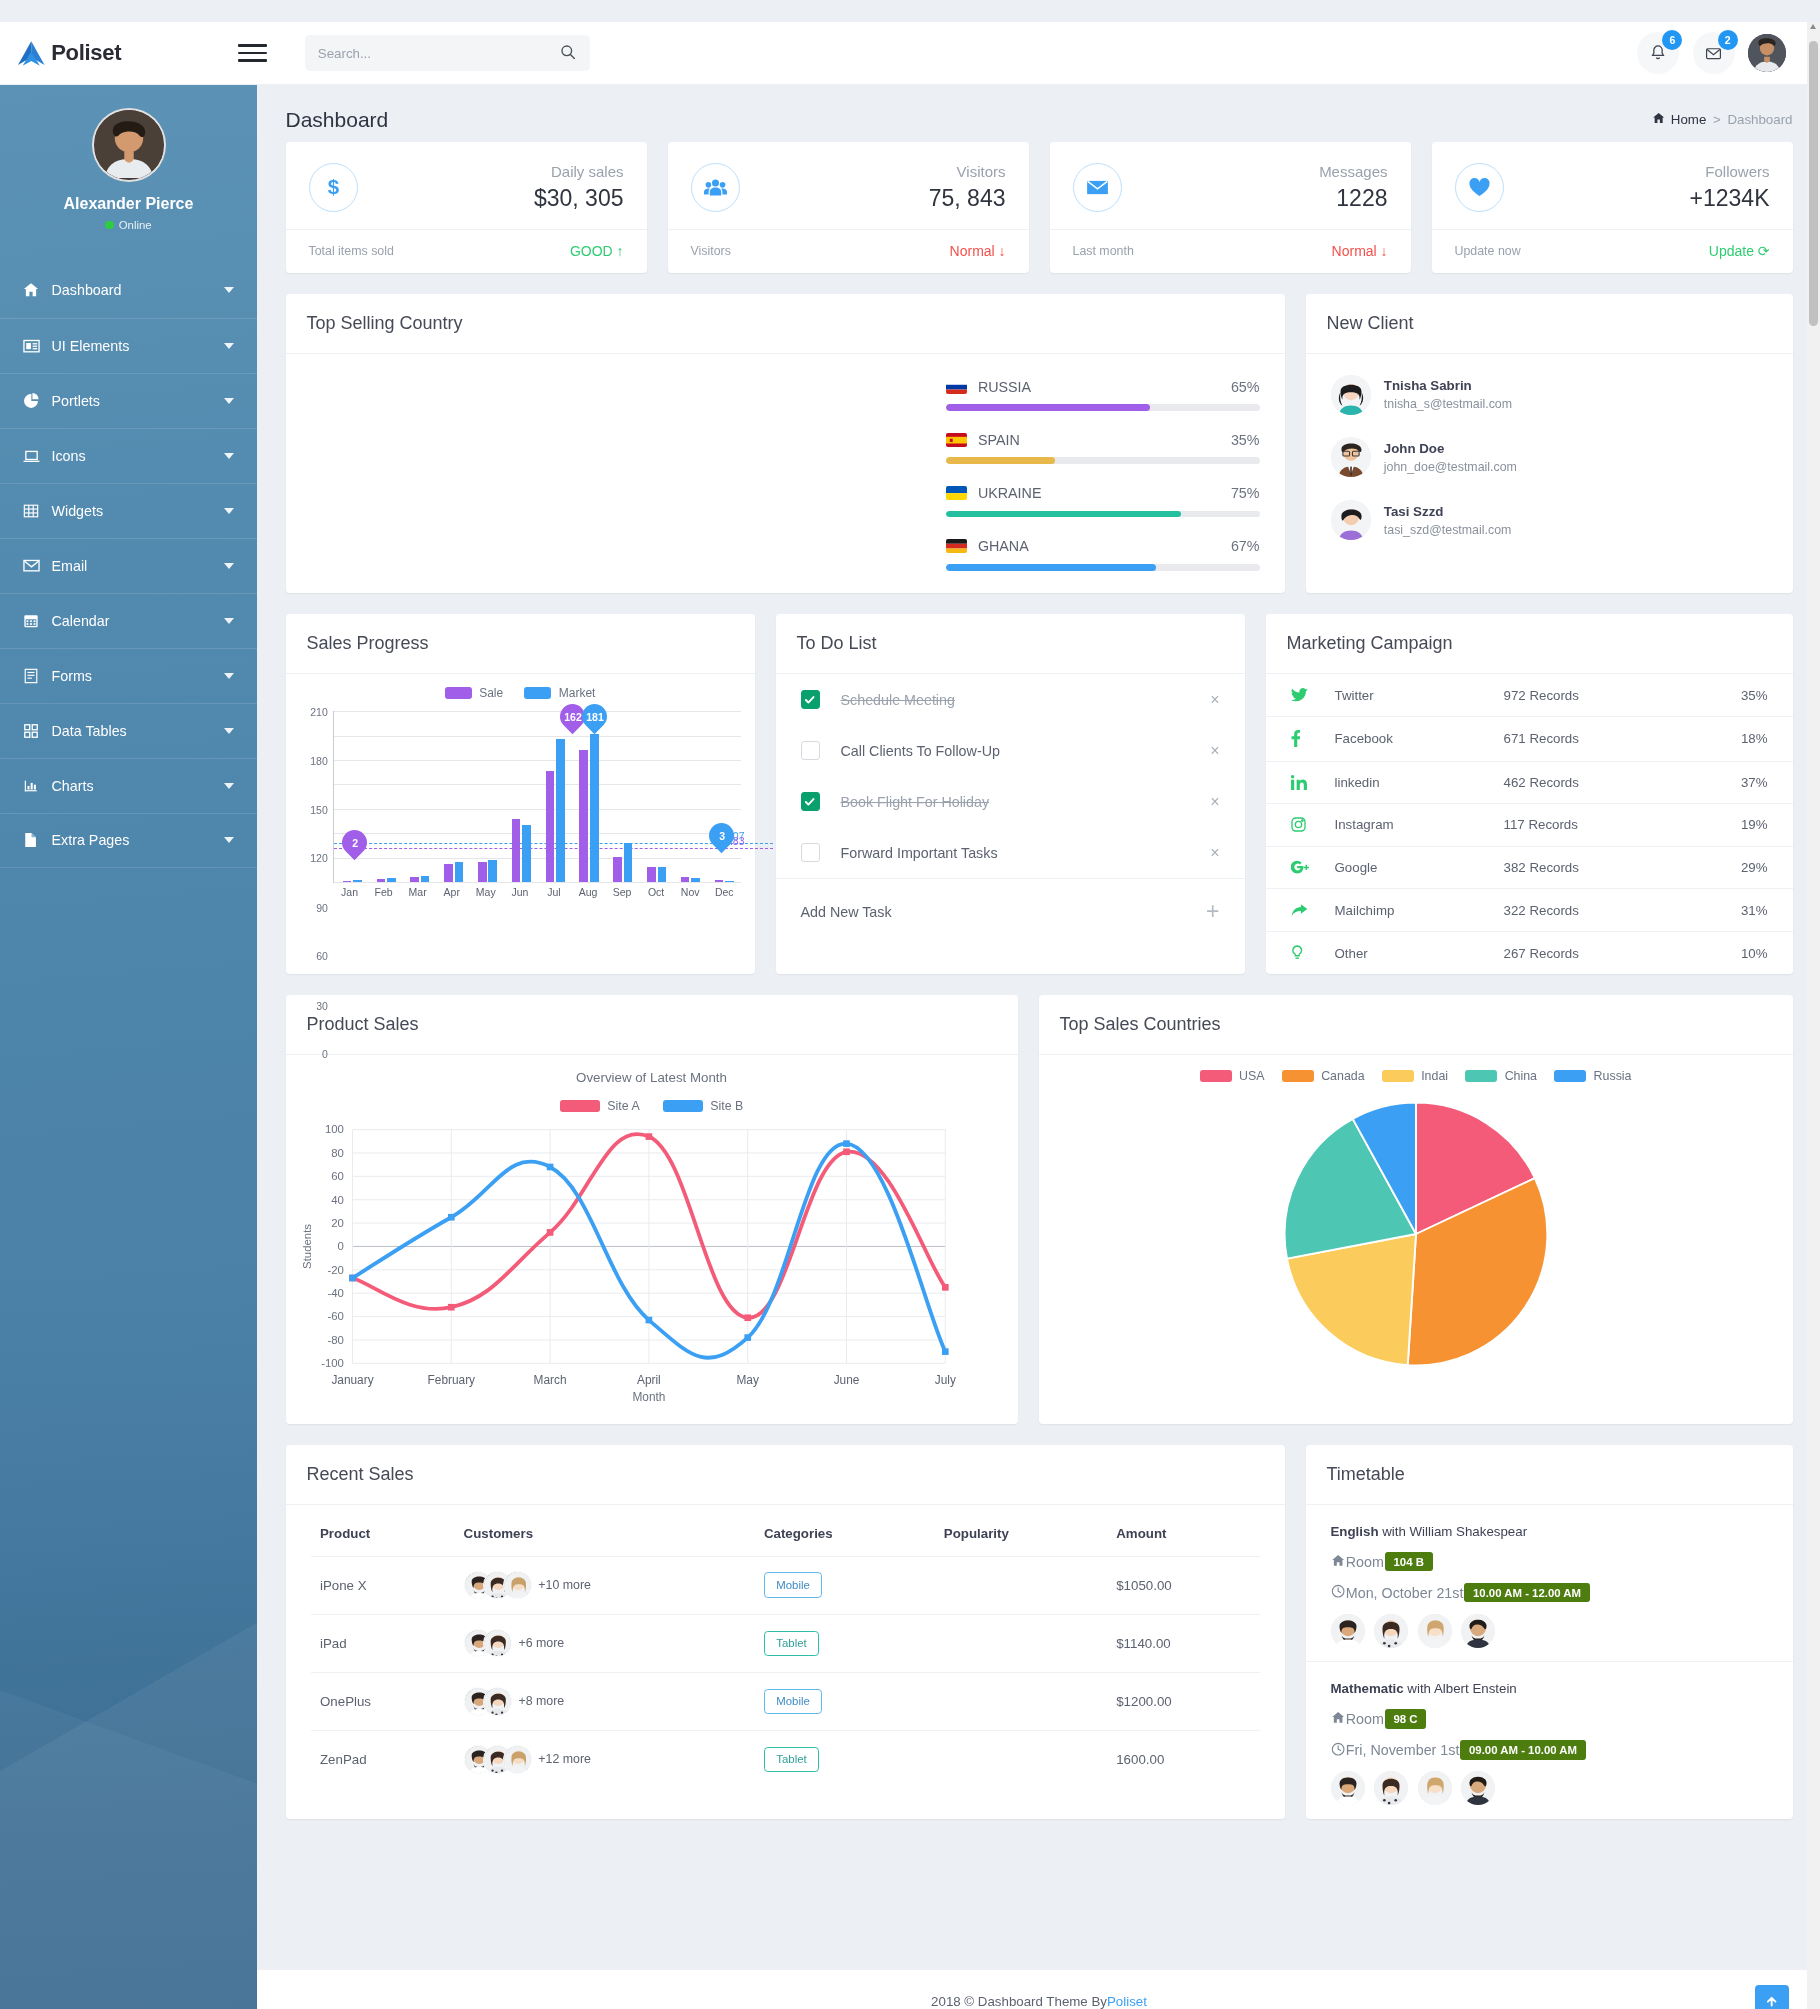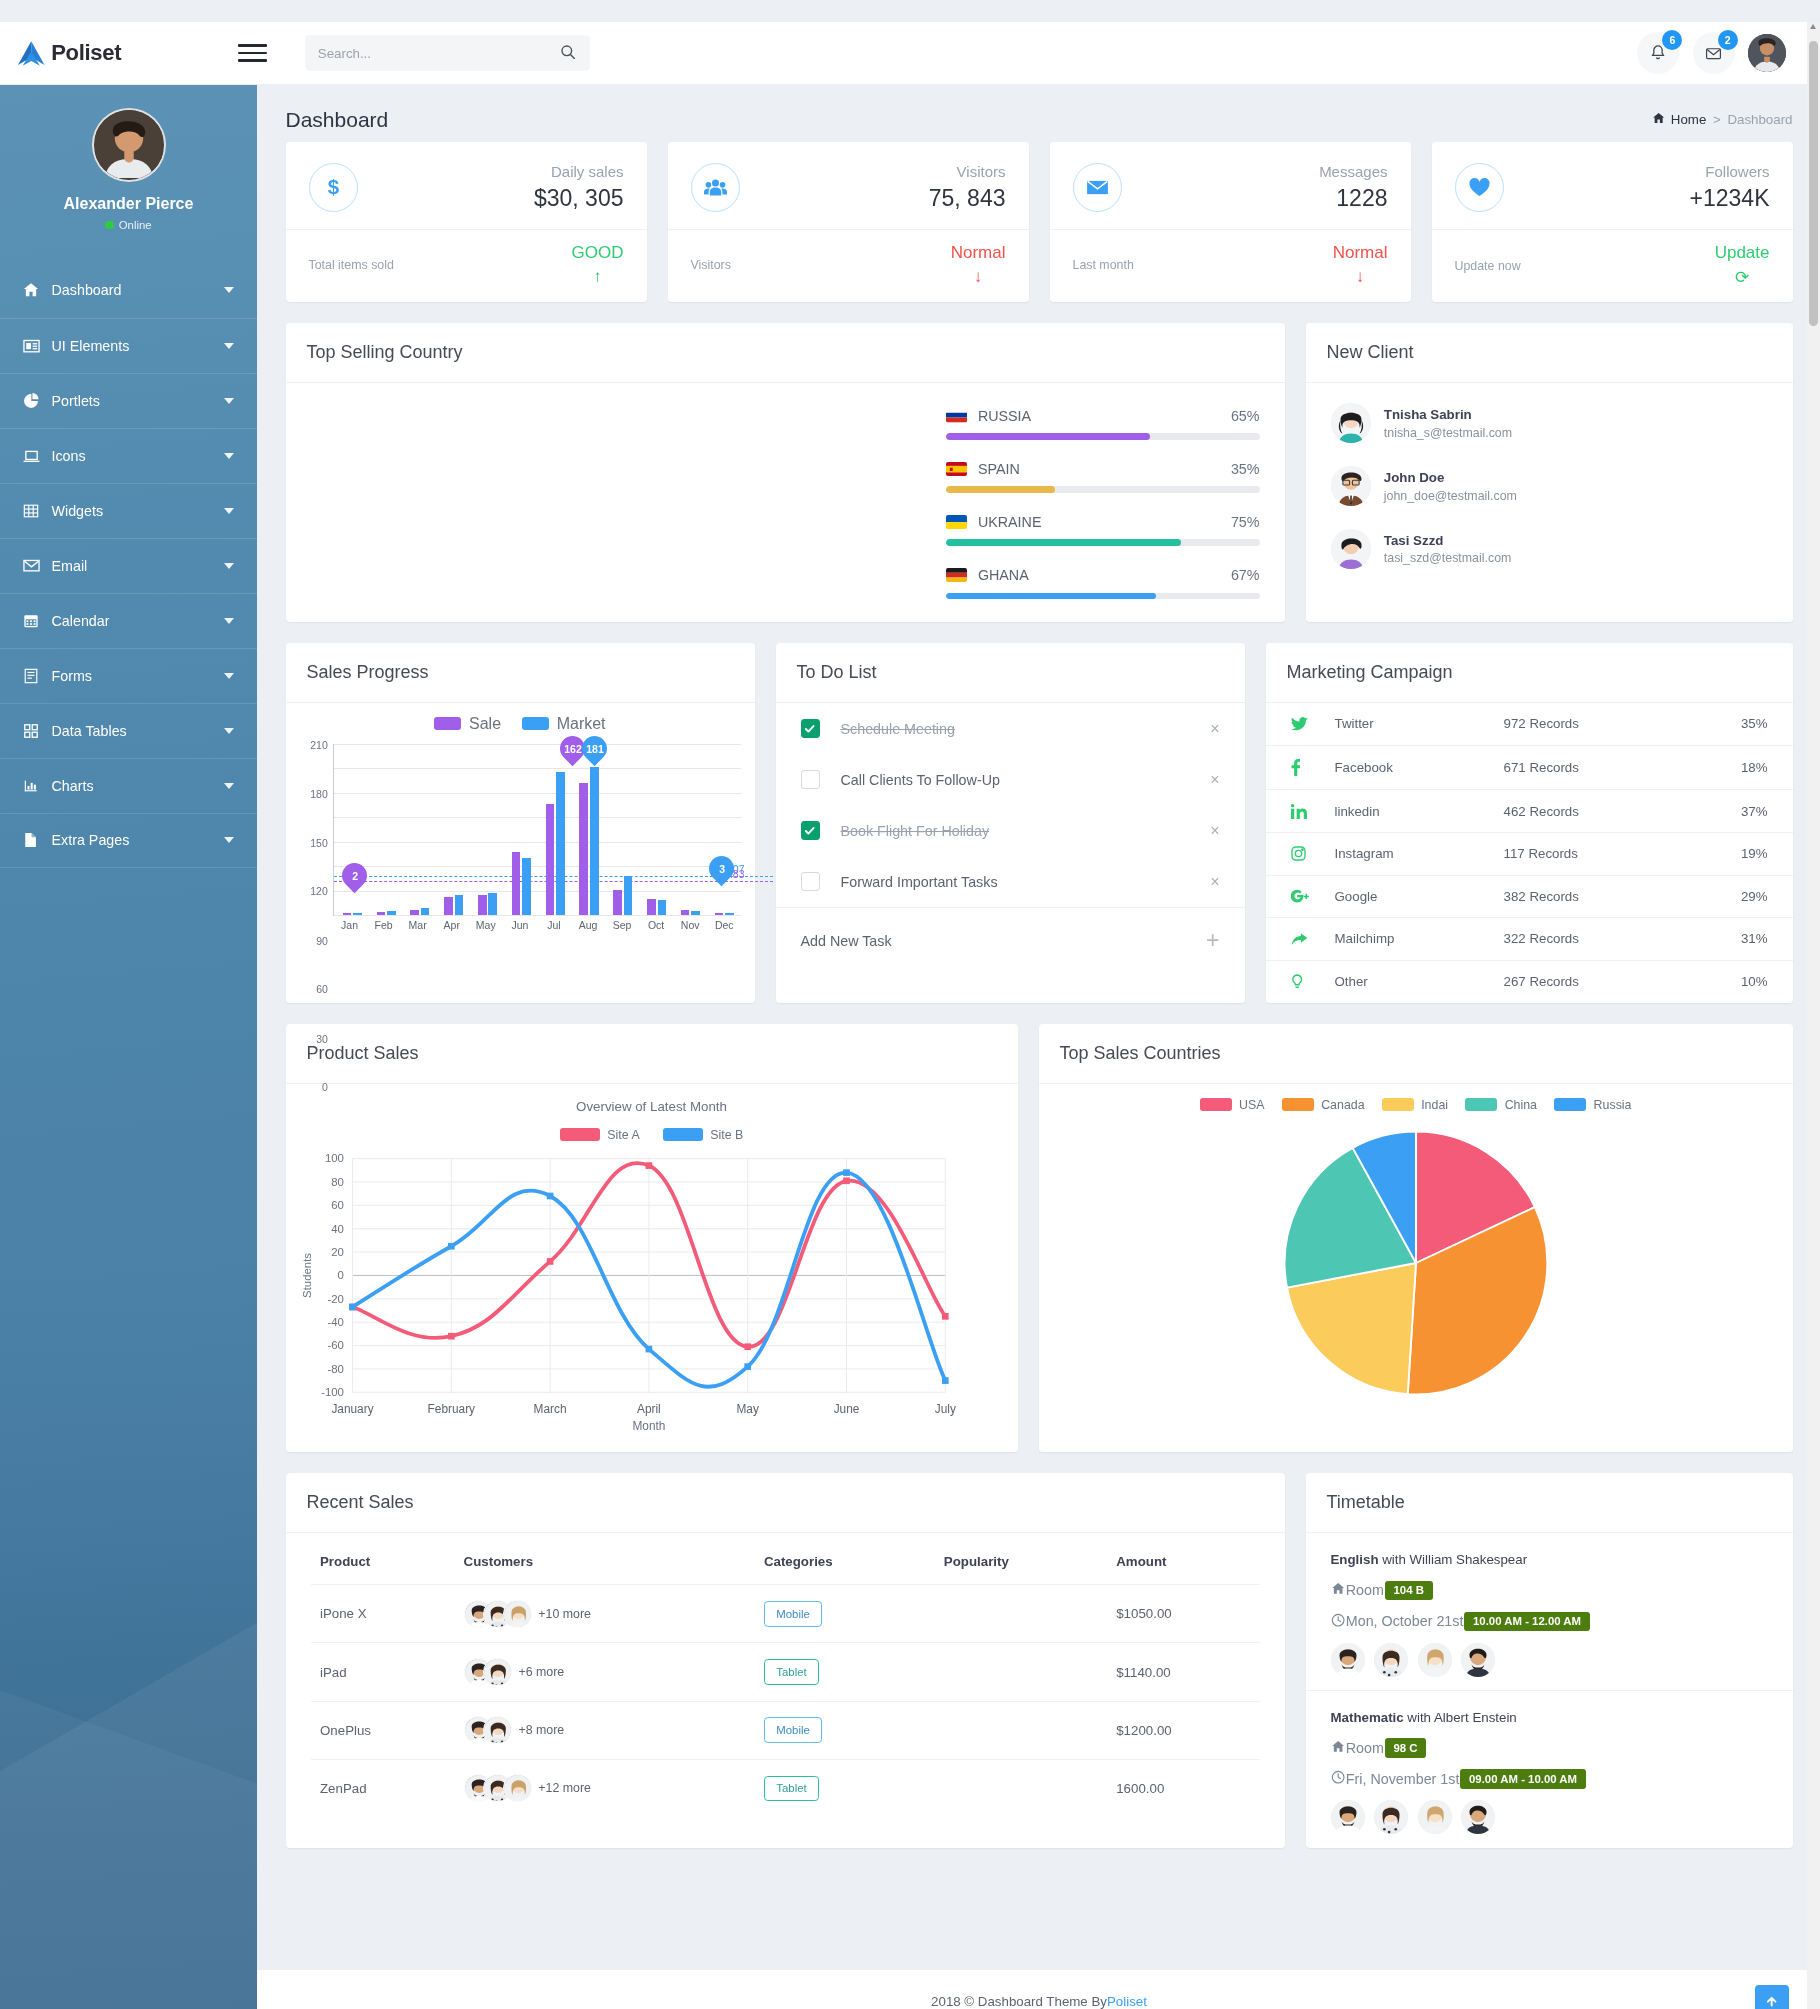--- a/index.html
+++ b/index.html
@@ -100,21 +100,21 @@
     width: 49px; height: 49px; border-radius: 50%; border: 1px solid #bcdffb;
     display:flex; align-items:center; justify-content:center; color:#3ba0f4;
   }
   .stat-txt { margin-left:auto; text-align: right; }
   .stat-label { font-size: 15px; color:#9aa2ad; margin-bottom: 5.7px; }
   .stat-value { font-size: 23px; color:#30343f; }
   .stat-foot {
     border-top: 1px solid #eef0f3; padding: 13.3px 23px; display:flex; align-items:center;
     font-size: 12.4px; color:#9aa2ad;
   }
-  .stat-trend { margin-left:auto; font-size: 17px; display:flex; align-items:center; gap:3.8px;flex-direction:column; }
+  .stat-trend { margin-left:auto; font-size: 14px; display:flex; align-items:center; gap:3.8px; }
   .t-good { color:#2ecc71; } .t-normal { color:#f2504b; } .t-update { color:#2ecc71; }
 
   
   .country-body { display:flex; padding: 25px 25px 19px; }
   .country-left { flex: 1; }
   .country-list { width: 314px; }
   .country-row { margin-bottom: 21px; }
   .country-row:last-child { margin-bottom: 3.8px; }
   .country-top { display:flex; align-items:center; font-size:14.3px; color:#5c6270; margin-bottom:9.5px; }
   .flag { width: 21px; height: 14.3px; margin-right: 11.4px; border-radius:1.9px; overflow:hidden; display:block; }
@@ -122,21 +122,21 @@
   .bar-bg { height: 6.7px; background:#e8eaed; border-radius: 3.8px; overflow:hidden; }
   .bar-fill { height: 100%; border-radius: 3.8px; }
 
   
   .client-row { display:flex; align-items:center; padding: 11.4px 25px; }
   .client-av { width: 40px; height: 40px; border-radius: 50%; overflow:hidden; background:#eceff3; margin-right:13.3px; flex:none;}
   .client-name { font-size: 13.3px; font-weight: bold; color:#3f4254; margin-bottom:3.8px;}
   .client-mail { font-size: 12.4px; color:#8a919c; }
 
   
-  .legend { display:flex; justify-content:center; gap: 21px; padding: 11.4px 0 5.7px; font-size:16px; color:#6b7280;}
+  .legend { display:flex; justify-content:center; gap: 21px; padding: 11.4px 0 5.7px; font-size:12px; color:#6b7280;}
   .legend-item { display:flex; align-items:center; gap:7.6px; }
   .legend-swatch { width: 27px; height: 12.4px; border-radius:2.9px; display:block; }
   .bar-chart { position: relative; padding: 5.7px 13.3px 0 15px; }
   .bc-grid { position:relative; height: 171px; margin-left: 32px; border-left: 1px solid #c9ccd1; }
   .bc-line { position:absolute; left:0; right:0; border-top: 1px solid #e4e6ea; }
   .bc-ylabel { position:absolute; right: 100%; transform: translateY(-50%); padding-right: 5.7px; font-size:10.5px; color:#6b7280;}
   .bc-bars { position:absolute; left:1.9px; right:0; bottom:0; height: 171px; display:flex; align-items:flex-end; }
   .bc-group { flex:1; display:flex; align-items:flex-end; justify-content:center; gap:1.9px; height:100%;}
   .bc-bar { width: 8.6px; }
   .bc-xaxis { margin-left: 32px; display:flex; border-top: 1px solid #c9ccd1; padding-top: 2.9px;}

